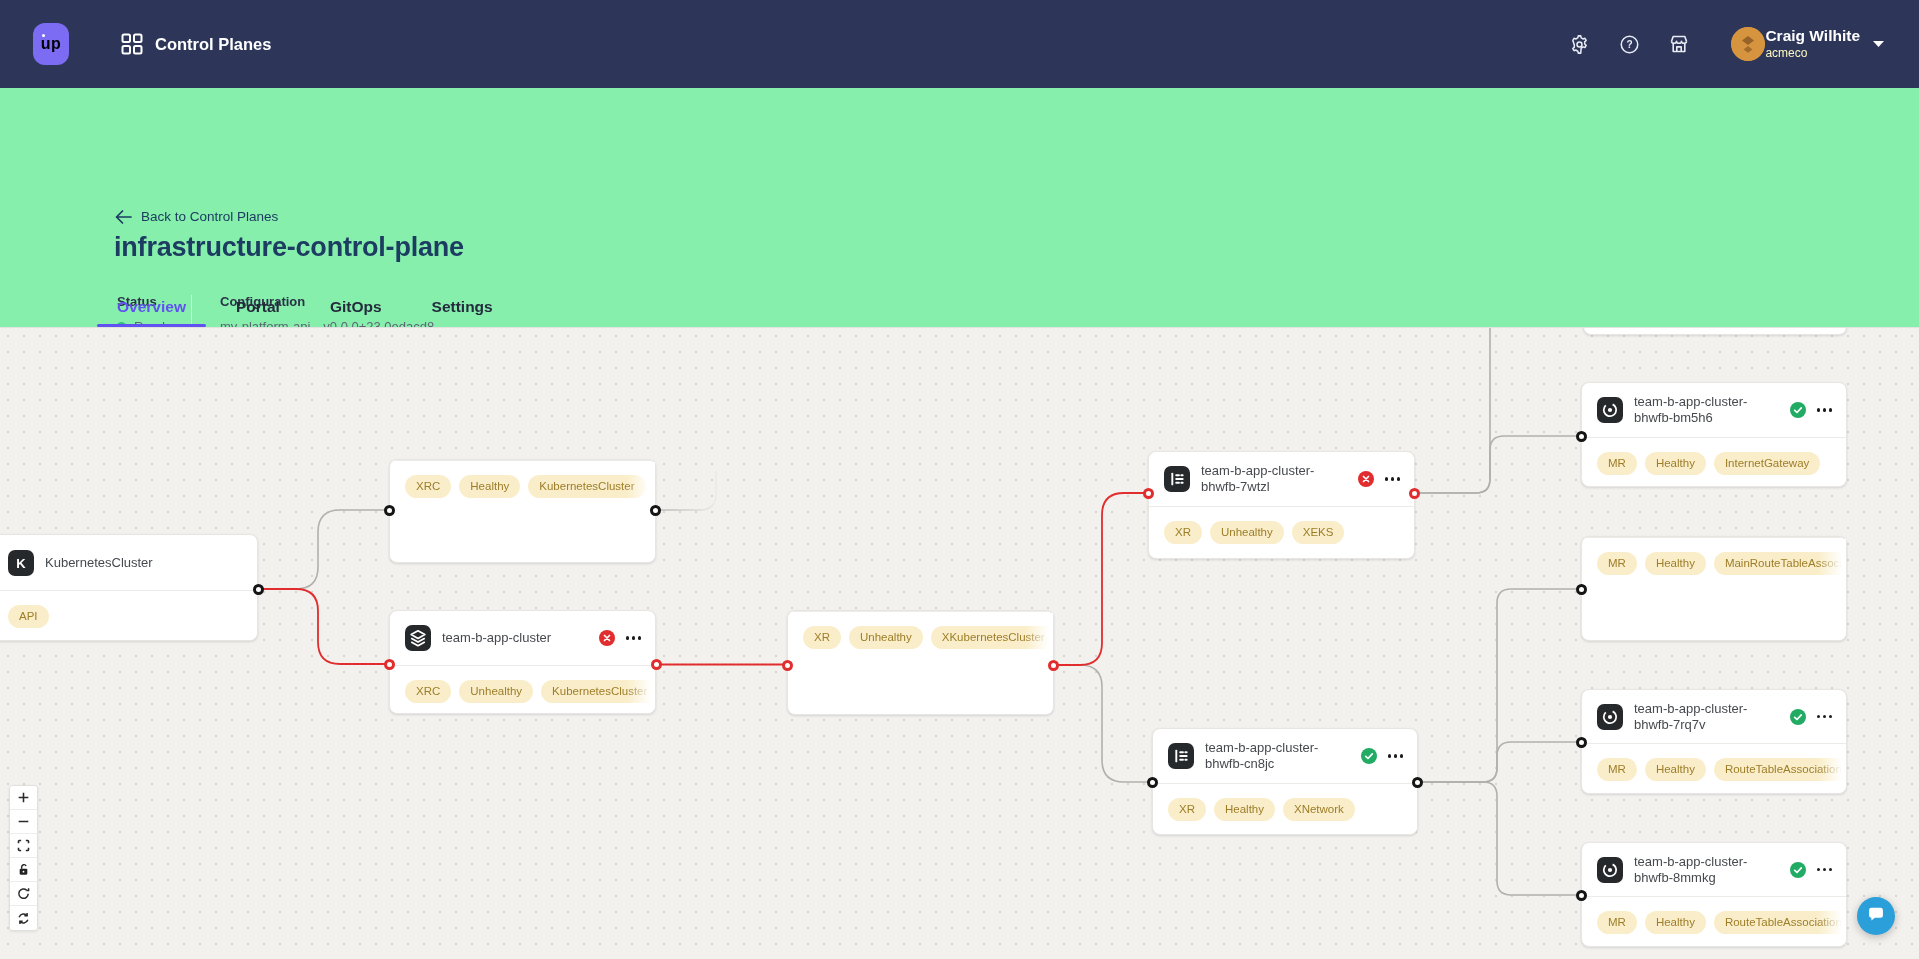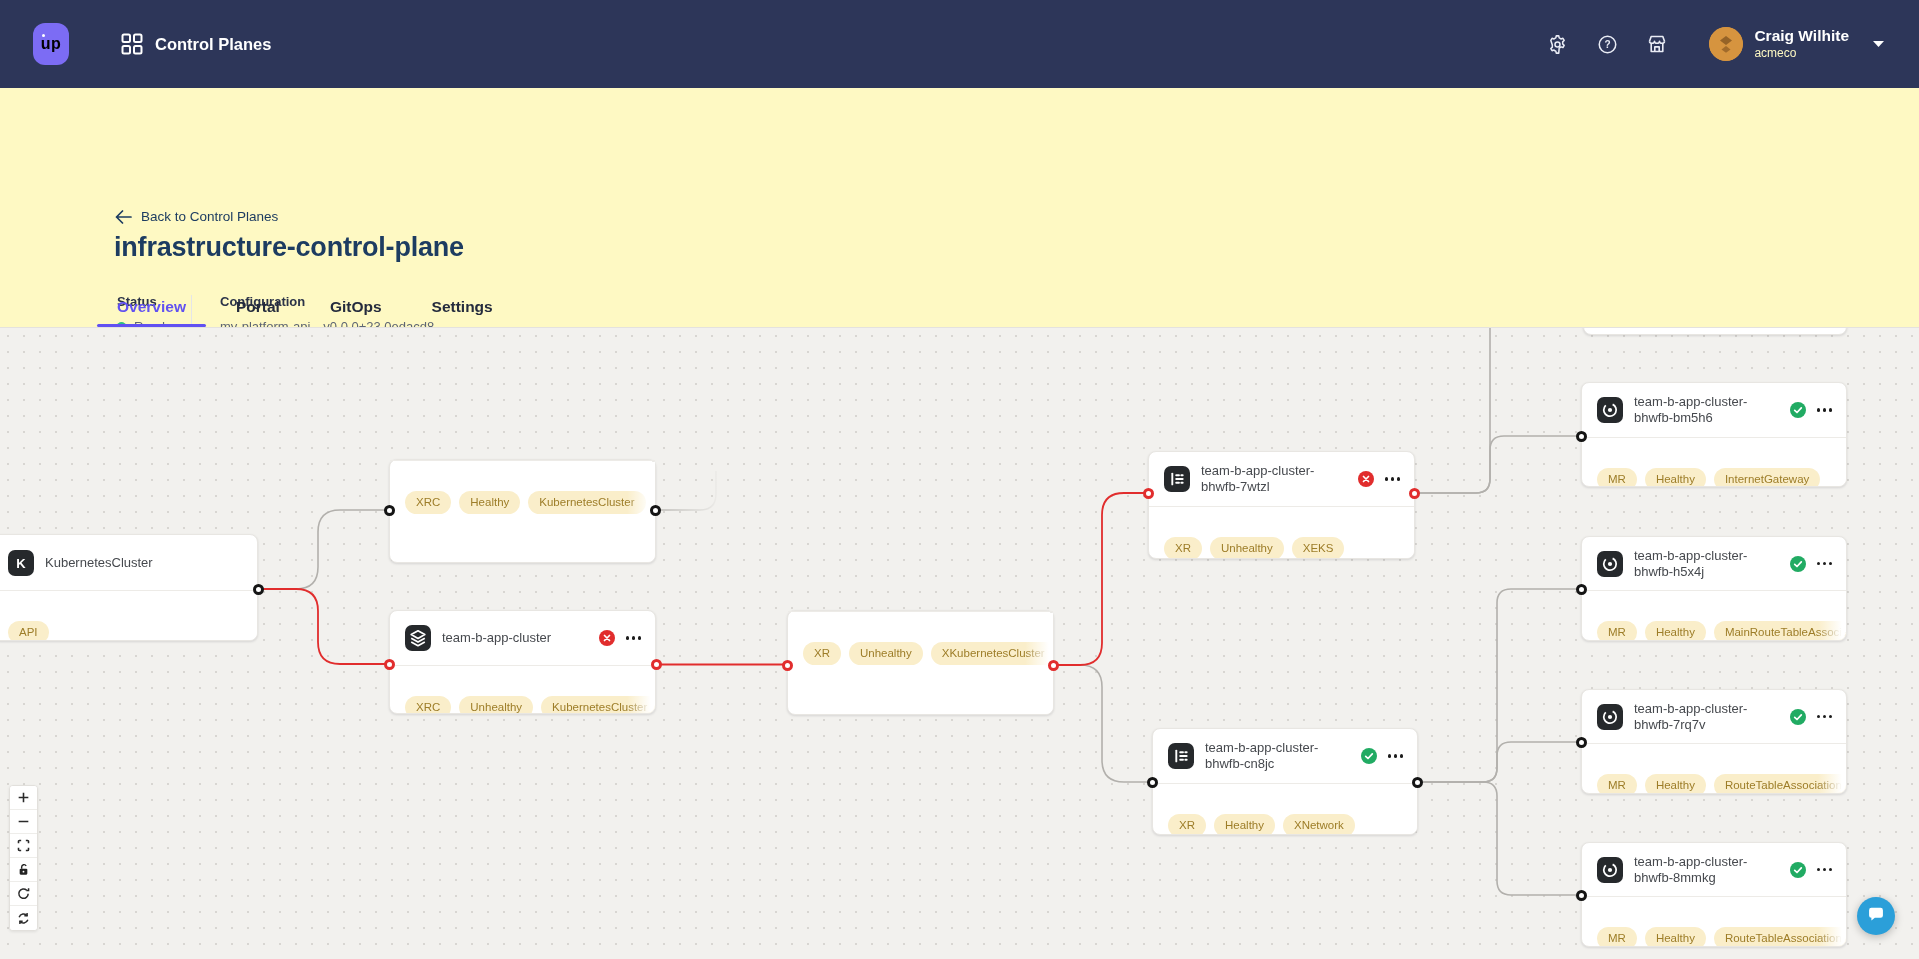--- a/index.html
+++ b/index.html
@@ -16,30 +16,30 @@
   .logo::before { content:""; position:absolute; left:9px; top:11px; width:3px;
     height:3px; border-radius:50%; background:#fff; }
   .nav-app { display:flex; align-items:center; margin-left:52px; gap:12px; }
   .nav-app svg { display:block; }
   .nav-title { color:#fff; font-size:16.5px; font-weight:bold; }
   .nav-right { position:absolute; right:34px; top:0; height:100%;
     display:flex; align-items:center; gap:26px; }
   .nav-icon { width:24px; height:24px; cursor:pointer; display:flex;
     align-items:center; justify-content:center; }
   .nav-icon svg { display:block; }
-  .user { display:flex; align-items:center; gap:11px; margin-left:14px; cursor:pointer; }
+  .user { display:flex; align-items:center; margin-left:14px; cursor:pointer; }
   .avatar { width:34px; height:34px; border-radius:50%;
     background:var(--avatar_orange,#d6943f); overflow:hidden; flex:0 0 34px; }
   .user-meta { display:flex; flex-direction:column; line-height:1.15; }
   .user-name { color:#fff; font-size:15.5px; font-weight:bold; }
   .user-org { color:#fef9c3; font-size:12px; margin-top:2px; }
   .chev { margin-left:12px; display:flex; }
 
   
-  .page-header { position:absolute; top:88px; left:0; width:1919px; height:239px; background:#fef9c3; }
+  .page-header { position:absolute; top:88px; left:0; width:1919px; height:239px; background:#86efac; }
   .back-link { position:absolute; left:115px; top:121px; display:flex; align-items:center;
     gap:9px; font-size:13.5px; color:var(--heading_navy,#1d3c61); cursor:pointer; }
   .page-title { position:absolute; left:114px; top:144px; font-size:27px; font-weight:bold;
     color:var(--heading_navy,#1d3c61); letter-spacing:-.2px; }
   .meta-label { position:absolute; top:206px; font-size:13px; font-weight:bold; color:#2b3348; }
   .meta-value { position:absolute; top:231px; font-size:13px; color:#5d6573;
     display:flex; align-items:center; gap:8px; }
   .lbl-status { left:117px; }  .val-status { left:117px; }
   .meta-divider { position:absolute; left:191px; top:207px; width:1px; height:42px; background:#e4e5e9; }
   .lbl-config { left:220px; }  .val-config { left:220px; gap:13px; }
@@ -71,21 +71,21 @@
     color:#46494e; padding-right:6px; overflow-wrap:break-word; }
   .node-status { flex:0 0 16px; height:16px; margin-right:9px; }
   .node-status svg { display:block; }
   .node-menu { display:flex; align-items:center; gap:2.5px; padding:5px 2px; cursor:pointer; }
   .node-menu i { width:3.5px; height:3.5px; border-radius:50%; background:#1c1c1c; }
   .node-badges { position:relative; flex:1 1 auto; border-top:1px solid #edebe7;
     padding:14px 0 0 15px; display:flex; gap:8px; overflow:hidden;
     border-radius:0 0 8px 8px; }
   .badge { background:var(--badge_bg,#faeeca); color:var(--badge_text,#9d7d28);
     font-size:11.5px; height:23px; line-height:23px; padding:0 11px;
-    border-radius:12px; white-space:nowrap; flex:0 0 auto;margin-top:16px; }
+    border-radius:12px; white-space:nowrap; flex:0 0 auto; }
   .badge-fade { position:absolute; top:1px; right:0; bottom:0; width:28px;
     background:linear-gradient(to right, rgba(255,255,255,0), #fff 85%); }
   .node.partial { background:#fff; }
 
   .handle { position:absolute; width:11px; height:11px; border-radius:50%;
     background:#fff; border:3px solid #151515; z-index:5; cursor:crosshair; }
   .handle.red { border-color:var(--red,#e12d2d); }
 
   
   .flow-controls { position:absolute; left:9px; top:457px; width:29px;
@@ -351,40 +351,20 @@
           </span>
         </div>
         <div class="node-badges">
           <span class="badge">MR</span>
           <span class="badge">Healthy</span>
           <span class="badge">InternetGateway</span>
           <span class="badge-fade"></span>
         </div>
       </div>
       <div class="node" style="left: 1581px; top: 208px; width: 266px; height: 105px;">
-        <div class="node-head" style="height:53px">
-          <span class="node-icon">
-            <svg viewBox="0 0 26 26" fill="none">
-              <circle cx="13" cy="13" r="6.2" stroke="#fff" stroke-width="1.7" stroke-dasharray="31 8" transform="rotate(-65 13 13)"></circle>
-              <circle cx="13" cy="13" r="2.1" fill="#fff"></circle>
-            </svg>
-          </span>
-          <span class="node-title">team-b-app-cluster-bhwfb-h5x4j</span>
-          <span class="node-status">
-            <svg width="16" height="16" viewBox="0 0 16 16">
-              <circle cx="8" cy="8" r="8" fill="#21ab63"></circle>
-              <path d="M4.7 8.3 L7 10.5 L11.3 5.9" stroke="#fff" stroke-width="1.7" fill="none" stroke-linecap="round" stroke-linejoin="round"></path>
-            </svg>
-          </span>
-          <span class="node-menu">
-            <i></i>
-            <i></i>
-            <i></i>
-          </span>
-        </div>
         <div class="node-badges">
           <span class="badge">MR</span>
           <span class="badge">Healthy</span>
           <span class="badge">MainRouteTableAssociation</span>
           <span class="badge-fade"></span>
         </div>
       </div>
       <div class="node" style="left: 1581px; top: 361px; width: 266px; height: 105px;">
         <div class="node-head" style="height:53px">
           <span class="node-icon">

